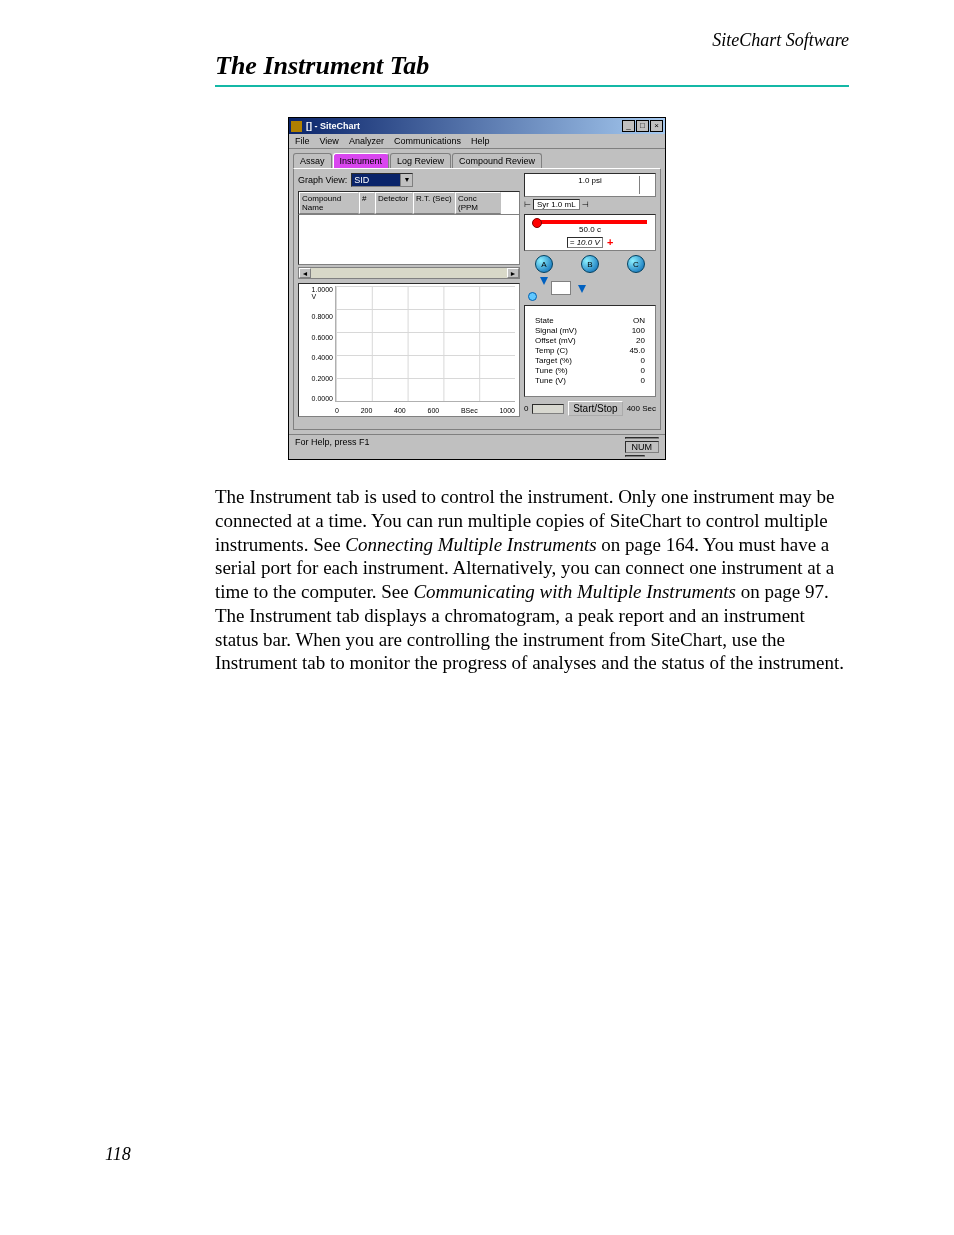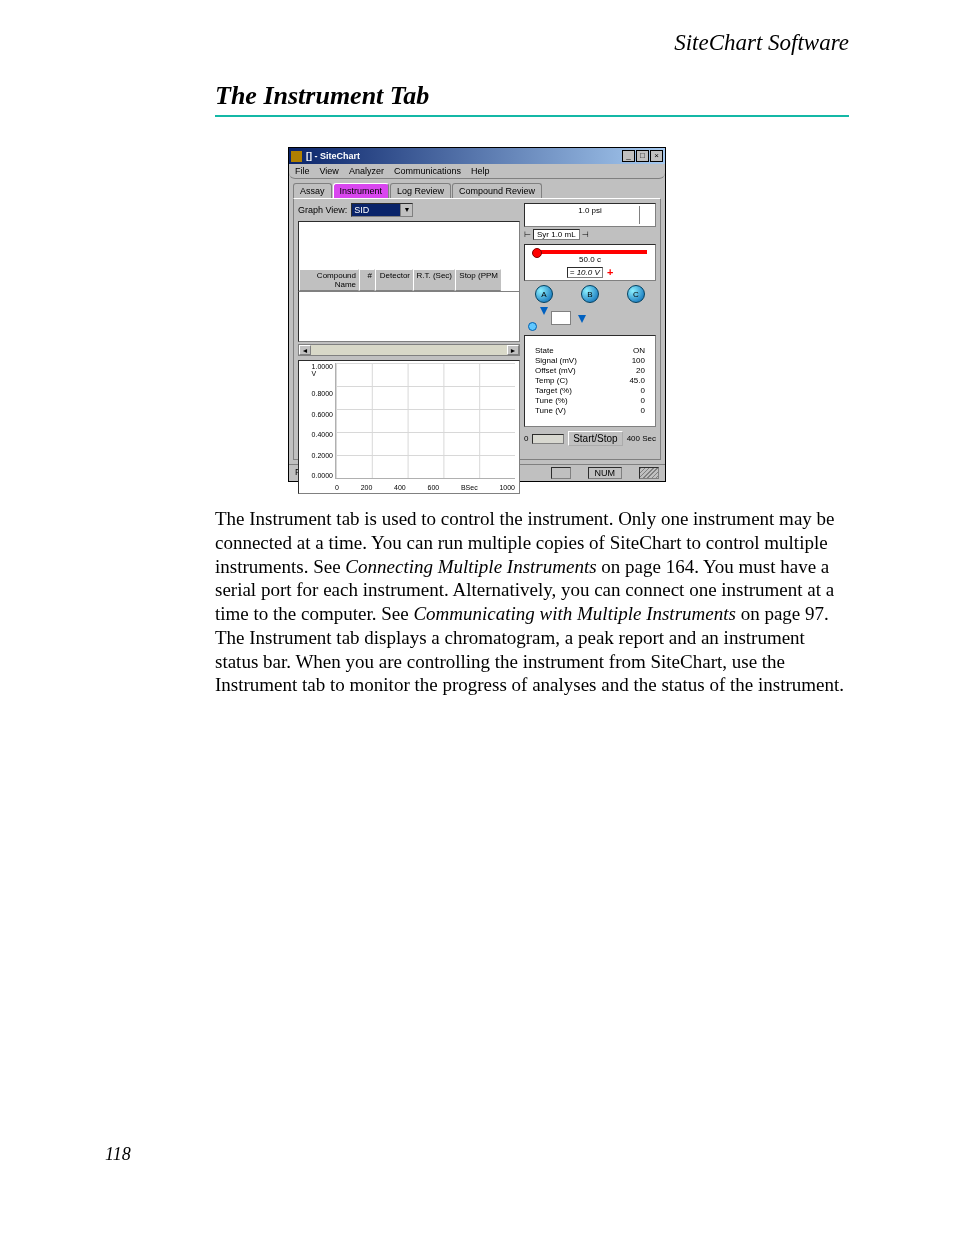--- a/index.html
+++ b/index.html
@@ -9,22 +9,21 @@
     width: 954px;
     height: 1235px;
     position: relative;
   }
   .page {
     padding: 30px 105px 0 105px;
   }
   .running-header {
     text-align: right;
     font-style: italic;
-    font-size: 23px;
-    margin-bottom: 25px;
+    font-size: 18px;
   }
   .section-title {
     font-size: 26px;
     font-weight: bold;
     font-style: italic;
     padding-bottom: 4px;
     border-bottom: 2px solid #14b8a6;
     margin-left: 110px;
     margin-bottom: 30px;
   }
@@ -66,21 +65,20 @@
     line-height: 10px;
     text-align: center;
     color: #000;
   }
   .menubar {
     display: flex;
     gap: 10px;
     padding: 2px 6px;
     background: #c0c0c0;
     border-bottom: 1px solid #808080;
-    border-radius: 6px;
   }
   .menubar span { font-size: 9px; }
   .tabstrip {
     display: flex;
     margin: 4px 4px 0 4px;
   }
   .tab {
     font-size: 9px;
     padding: 2px 6px;
     background: #c0c0c0;
@@ -140,25 +138,24 @@
   .table-head {
     display: flex;
     border: 1px inset #808080;
     background: #fff;
   }
   .table-head div {
     border-right: 1px solid #c0c0c0;
     background: #c0c0c0;
     font-size: 8px;
     padding: 1px 2px;
-    text-align: right;
+    text-align: left;
     border-top: 1px solid #fff;
     border-left: 1px solid #fff;
     border-bottom: 1px solid #808080;
-    margin-top: 47px;
   }
   .th-a { width: 60px; }
   .th-b { width: 16px; }
   .th-c { width: 38px; }
   .th-d { width: 42px; }
   .th-e { width: 46px; }
   .table-body {
     background: #fff;
     border: 1px inset #808080;
     border-top: none;
@@ -380,21 +377,21 @@
     border: 1px inset #808080;
     background: #d8d8d0;
   }
   .statusbar {
     display: flex;
     justify-content: space-between;
     padding: 2px 6px;
     border-top: 1px solid #808080;
     font-size: 9px;
   }
-  .statusbar .cells { display:flex; gap:17px; }
+  .statusbar .cells { display:flex; gap:2px;flex-direction:column; }
   .statusbar .cell {
     border: 1px inset #808080;
     padding: 0 6px;
     min-width: 20px;
     text-align:center;
   }
   .grip {
     width: 12px;
     background: repeating-linear-gradient(135deg,#808080 0 1px,#c0c0c0 1px 3px);
   }
@@ -460,21 +457,21 @@
               <div class="combo">
                 <div class="combo-input">SID</div>
                 <div class="combo-btn">▼</div>
               </div>
             </div>
             <div class="table-head">
               <div class="th-a">Compound Name</div>
               <div class="th-b">#</div>
               <div class="th-c">Detector</div>
               <div class="th-d">R.T. (Sec)</div>
-              <div class="th-e">Stop (PPM</div>
+              <div class="th-e">Conc (PPM</div>
             </div>
             <div class="table-body"></div>
             <div class="hscroll">
               <div class="arrow">◄</div>
               <div class="track"></div>
               <div class="arrow">►</div>
             </div>
 
             <div class="chart-box">
               <div class="y-labels">

